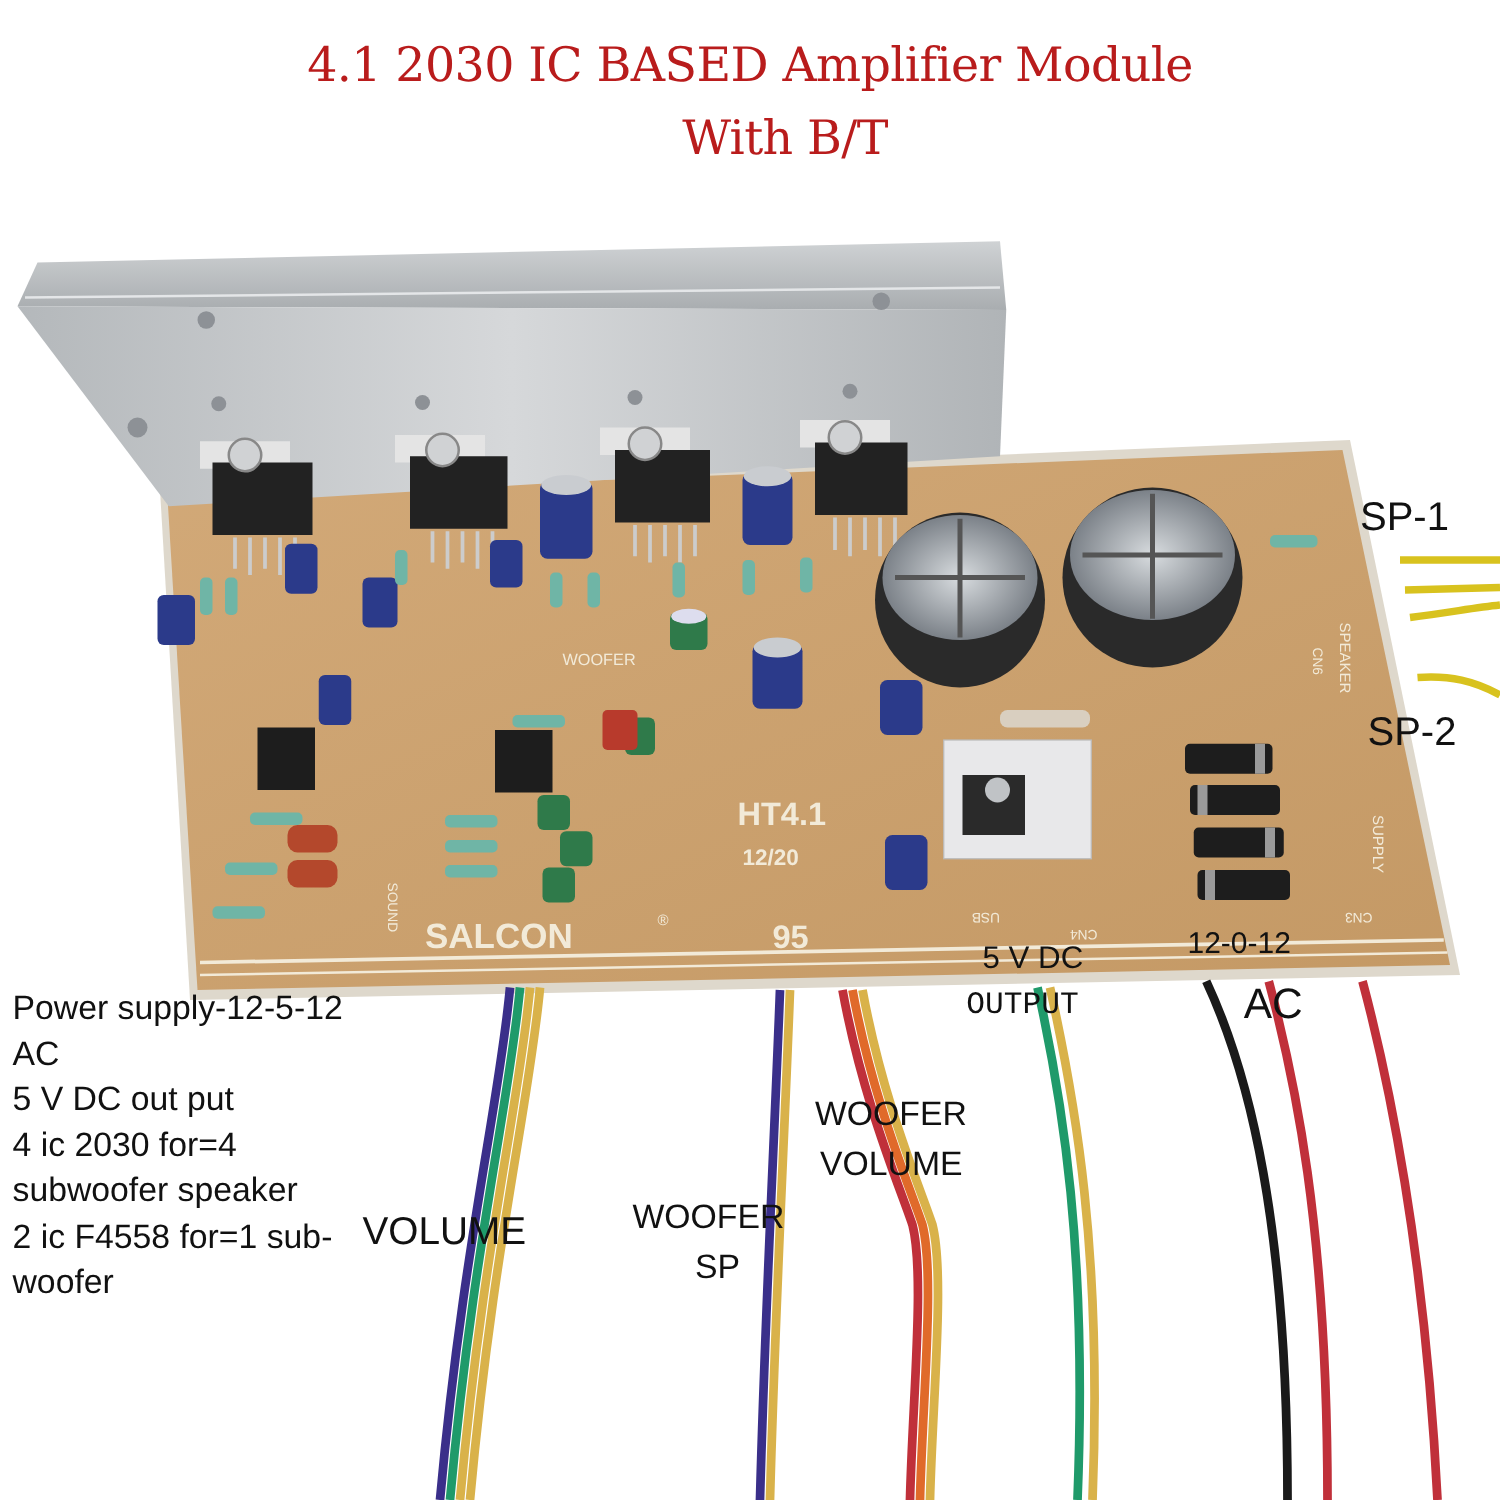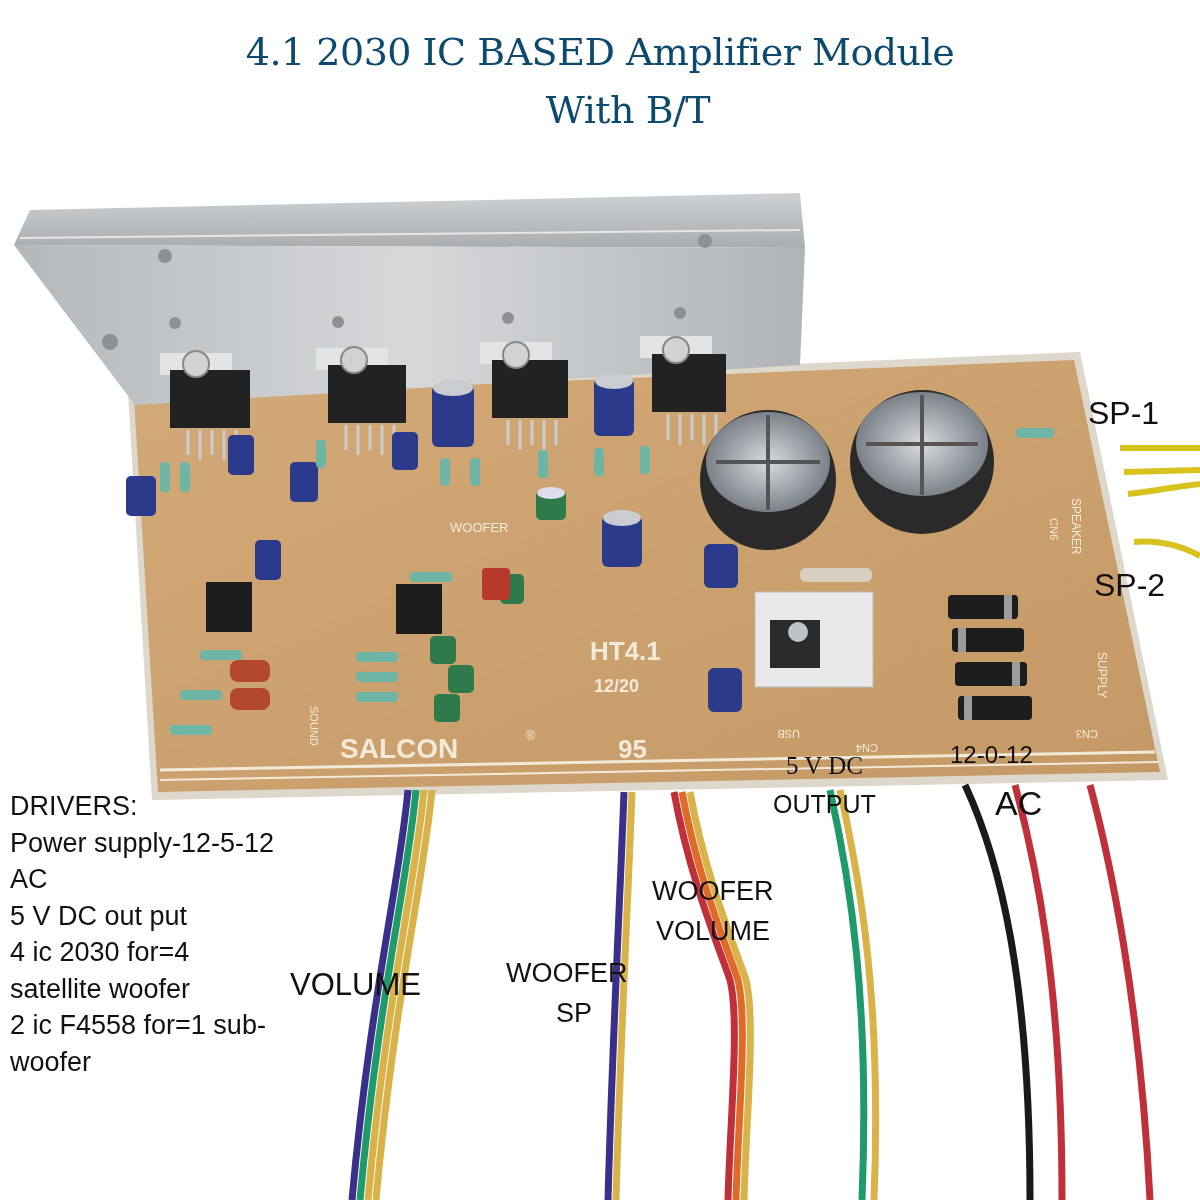--- a/index.html
+++ b/index.html
@@ -1,17 +1,17 @@
 <!DOCTYPE html>
 <html><head>
 <meta charset="utf-8">
 <style>
   html, body { margin: 0; padding: 0; background: #ffffff; }
   body { width: 1200px; height: 1200px; position: relative; overflow: hidden; font-family: "Liberation Sans", sans-serif; }
-  .title { position: absolute; left: 0; width: 1200px; text-align: center; font-family: "DejaVu Serif", serif; color: #0c4a6e; font-size: 38px; letter-spacing: -0.5px; }
+  .title { position: absolute; left: 0; width: 1200px; text-align: center; font-family: "DejaVu Serif", serif; color: #b91c1c; font-size: 38px; letter-spacing: -0.5px; }
   #t1 { top: 30px; }
   #t2 { top: 88px; margin-left: 28px; }
   svg.scene { position: absolute; left: 0; top: 0; }
   .callout { position: absolute; font-family: "Liberation Sans", sans-serif; color: #111; font-size: 31px; line-height: 34px; text-align: right; }
   .drivers { position: absolute; left: 10px; top: 788px; font-family: "Liberation Sans", sans-serif; font-size: 27px; line-height: 36.5px; color: #111; }
   .drivers div { white-space: nowrap; }
   .silk { font-family: "Liberation Sans", sans-serif; fill: #f2ead8; font-weight: bold; }
   .silk-sm { font-family: "Liberation Sans", sans-serif; fill: #f2ead8; }
 </style>
 </head>
@@ -227,32 +227,31 @@
   </g>
   <g fill="none" stroke-width="7">
     <path d="M965,785 C1000,860 1030,980 1030,1200" stroke="#1a1a1a"></path>
     <path d="M1015,785 C1035,860 1062,980 1062,1200" stroke="#c0303a"></path>
     <path d="M1090,785 C1110,860 1140,1000 1150,1200" stroke="#c0303a"></path>
   </g>
 </svg>
 
 <div class="callout" style="left:1088px;top:396px;font-size:32px;">SP-1</div>
 <div class="callout" style="left:1094px;top:568px;font-size:32px;">SP-2</div>
-<div class="callout" style="left:786px;top:752px;font-size:25px;line-height:28px;font-family:Liberation Serif, serif;">5 V DC</div>
-<div class="callout" style="left:773px;top:790px;font-size:25px;line-height:28px;">OUTPUT</div>
+<div class="callout" style="left:786px;top:752px;font-size:25px;line-height:28px;">5 V DC</div>
+<div class="callout" style="left:773px;top:790px;font-size:25px;line-height:28px;font-family:Liberation Mono, monospace;">OUTPUT</div>
 <div class="callout" style="left:950px;top:738px;font-size:24px;">12-0-12</div>
 <div class="callout" style="left:995px;top:786px;font-size:34px;">AC</div>
 <div class="callout" style="left:652px;top:874px;font-size:27px;">WOOFER</div>
 <div class="callout" style="left:656px;top:914px;font-size:27px;">VOLUME</div>
 <div class="callout" style="left:506px;top:956px;font-size:27px;">WOOFER</div>
 <div class="callout" style="left:556px;top:996px;font-size:27px;">SP</div>
 <div class="callout" style="left:290px;top:968px;font-size:31px;">VOLUME</div>
 
 <div class="drivers">
-  <div>DRIVERS:</div>
   <div>Power supply-12-5-12</div>
   <div>AC</div>
   <div>5 V DC out put</div>
   <div>4 ic 2030 for=4</div>
-  <div>satellite woofer</div>
+  <div>subwoofer speaker</div>
   <div>2 ic F4558 for=1 sub-</div>
   <div>woofer</div>
 </div>
 
 </body></html>

